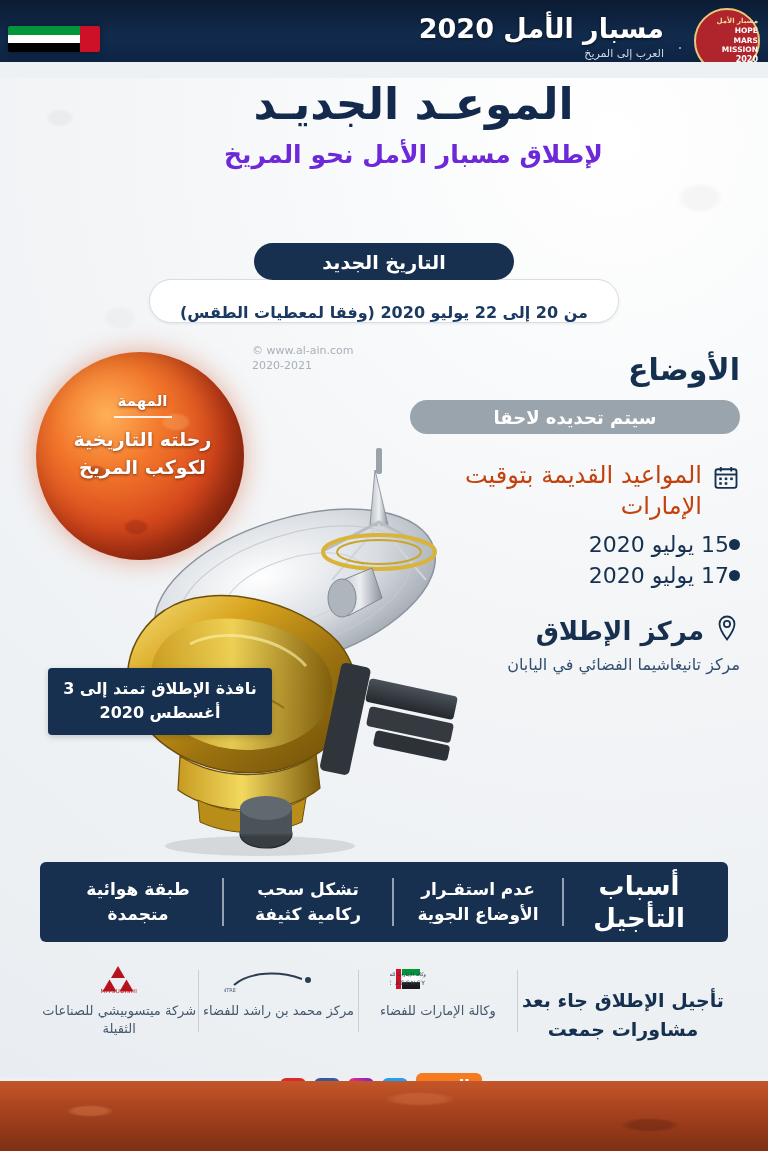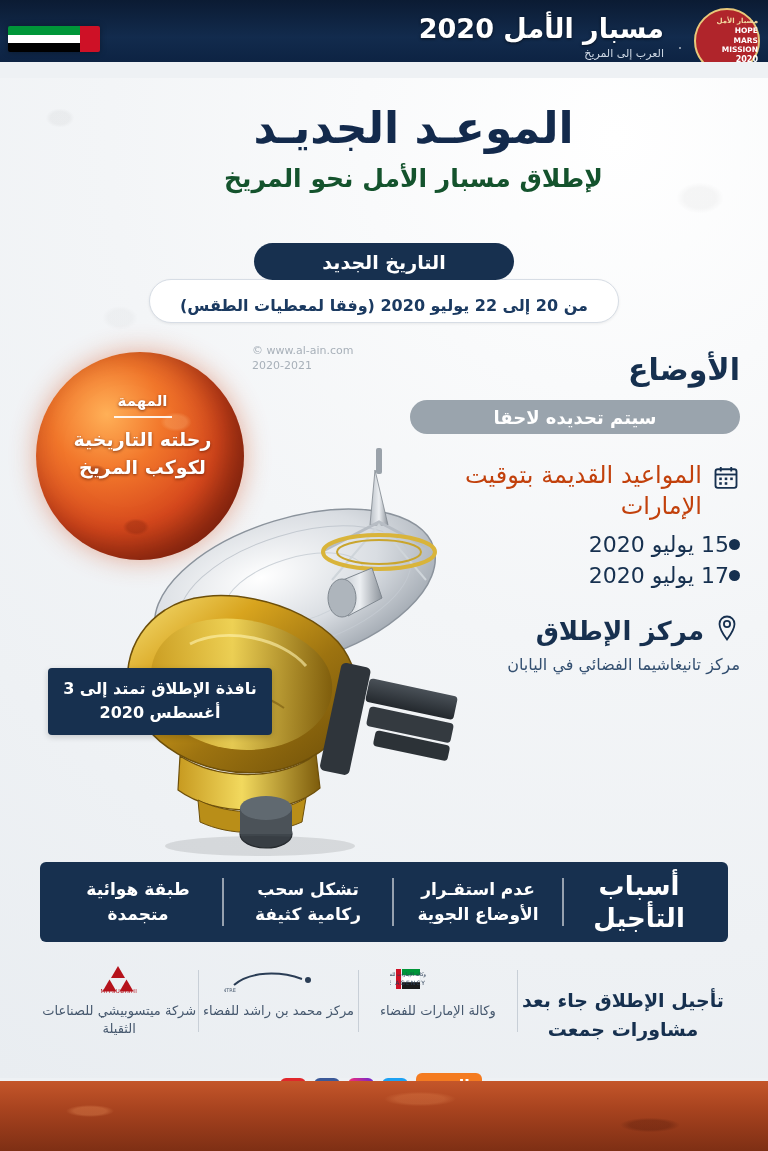--- a/index.html
+++ b/index.html
@@ -107,33 +107,33 @@
     position: absolute; inset: 0;
     background-image:
       radial-gradient(24px 16px at 60px 40px, rgba(0,0,0,.035) 40%, transparent 60%),
       radial-gradient(40px 26px at 700px 120px, rgba(0,0,0,.03) 40%, transparent 60%),
       radial-gradient(30px 20px at 120px 240px, rgba(0,0,0,.025) 40%, transparent 60%);
   }
 
   
   .title-wrap {
     position: absolute;
-    top: 103px;
+    top: 79px;
     width: 709px;
     text-align: center;
   }
   .title-main {
     color: #132a4c;
     font-size: 44px;
     font-weight: bold;
     letter-spacing: 1px;
     line-height: 1.15;
   }
   .title-sub {
-    color: #14532d;
+    color: #6d28d9;
     font-size: 25px;
     font-weight: bold;
     margin-top: 10px;
   }
 
   
   .date-label {
     position: absolute;
     top: 243px;
     left: 50%;
@@ -159,21 +159,21 @@
     height: 44px;
     background: #ffffff;
     border: 1px solid #d7dde5;
     border-radius: 22px;
     color: #1b3a61;
     font-size: 16px;
     font-weight: bold;
     display: flex;
     align-items: flex-end;
     justify-content: center;
-    padding-bottom: 7px;
+    padding-bottom: 0;
     box-sizing: border-box;
     box-shadow: 0 1px 3px rgba(0,0,0,.07);
     z-index: 3;
   }
 
   
   .mars {
     position: absolute;
     top: 352px; left: 36px;
     width: 208px; height: 208px;

